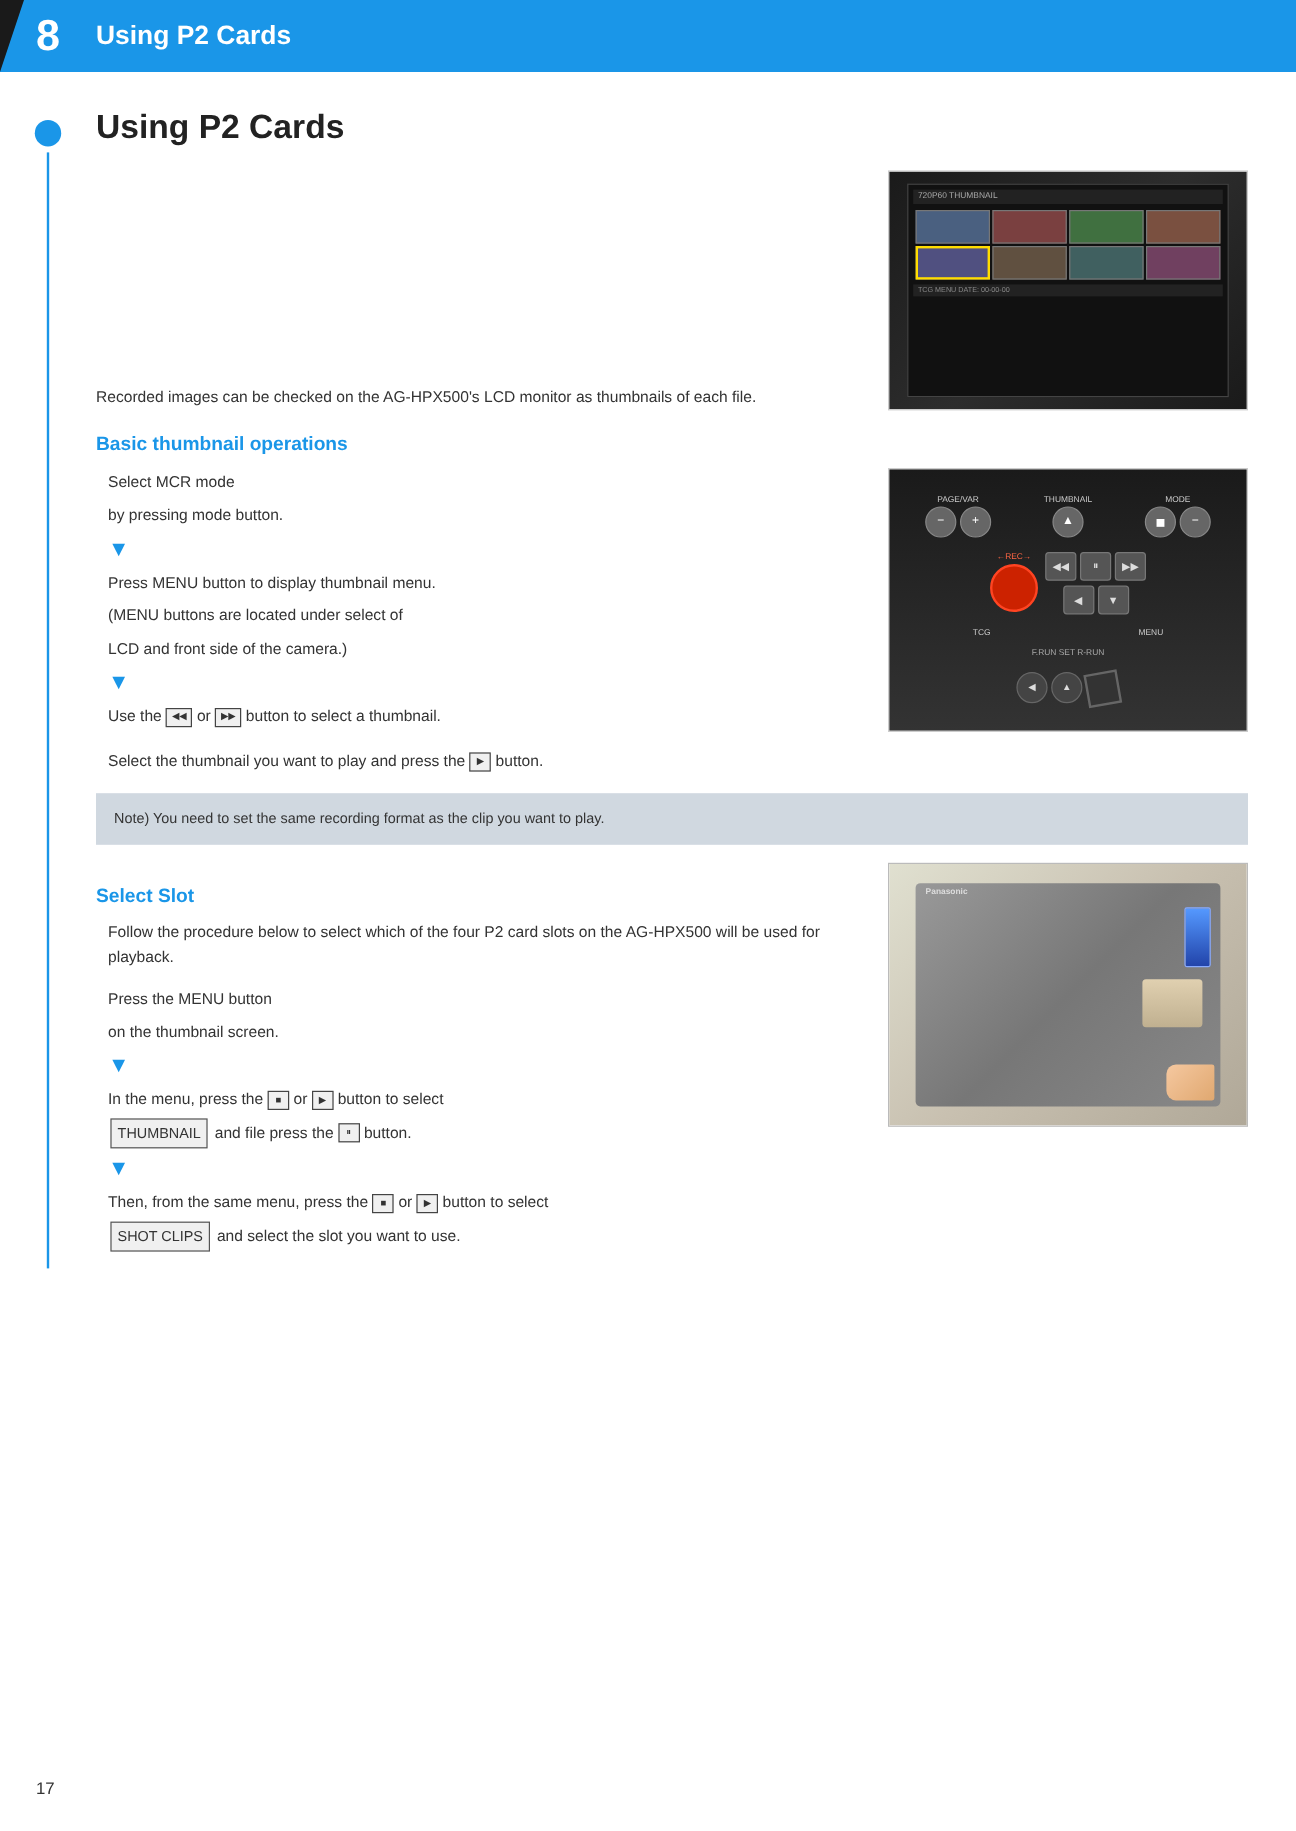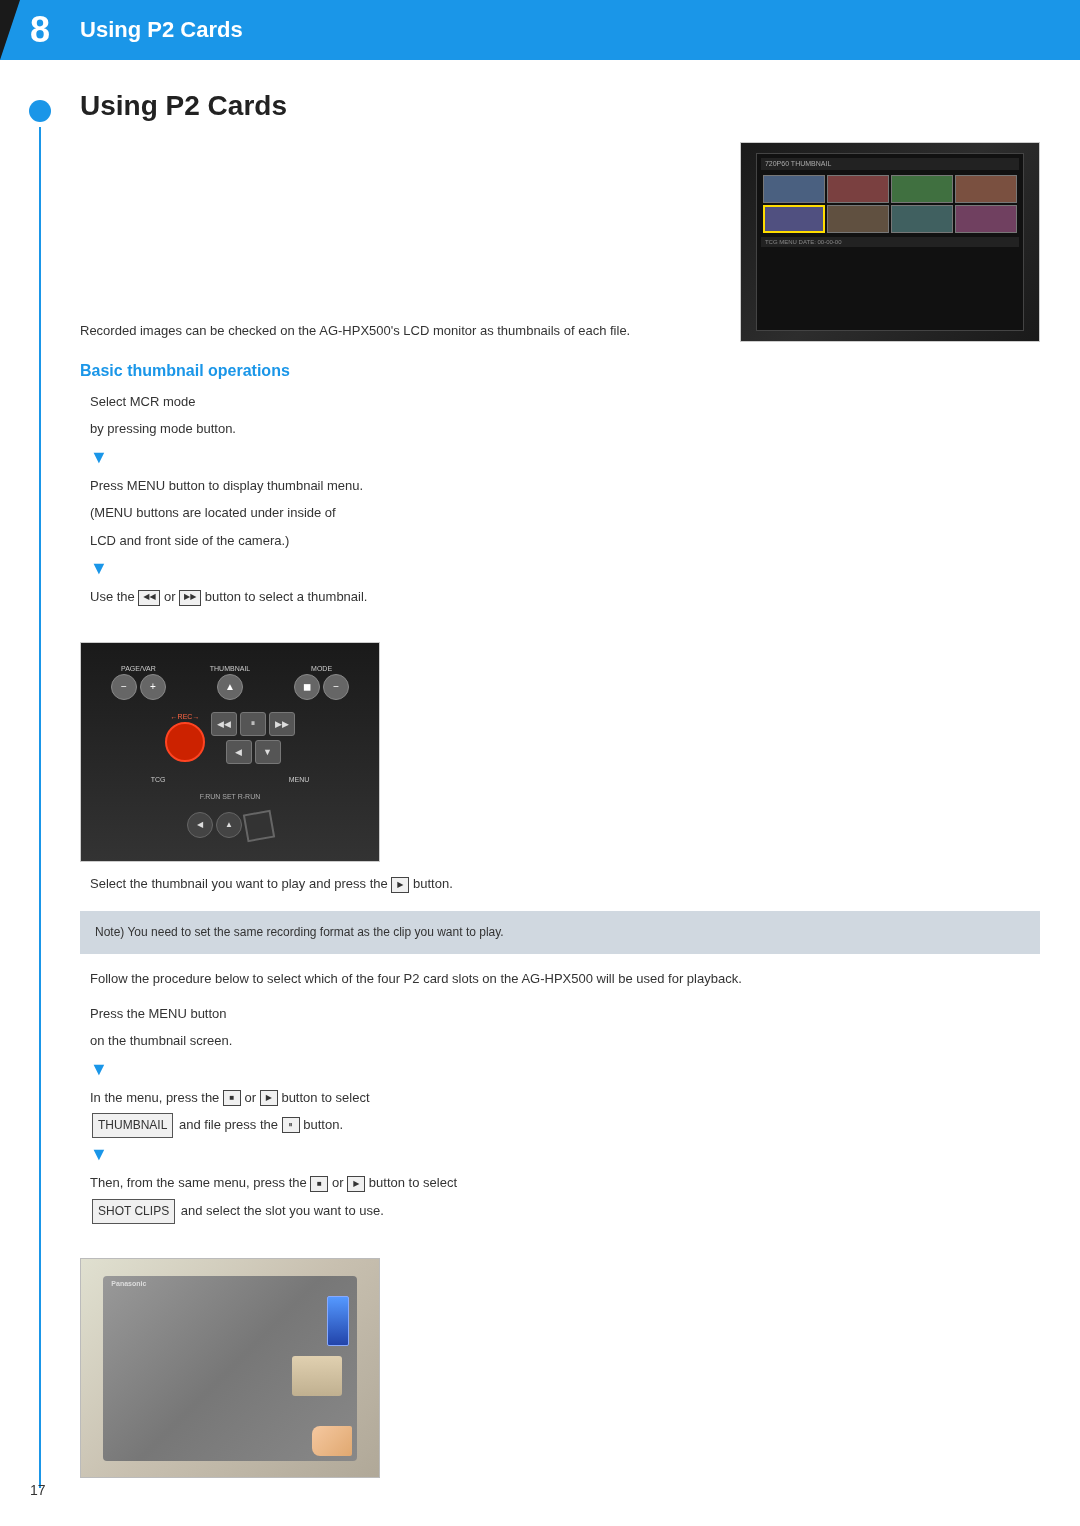--- a/index.html
+++ b/index.html
@@ -183,21 +183,20 @@
       font-size: 18px;
       margin: 6px 0 6px 10px;
       display: block;
     }
 
     
     .two-col {
       display: flex;
       gap: 30px;
       margin-bottom: 10px;
-      flex-direction: column;
     }
     .col-text {
       flex: 1;
     }
     .col-image {
       width: 300px;
       flex-shrink: 0;
     }
 
     
@@ -368,21 +367,21 @@
       <div class="section-header">Basic thumbnail operations</div>
 
       <div class="two-col">
         <div class="col-text">
           <p class="step-text">Select MCR mode</p>
           <p class="step-text">by pressing mode button.</p>
 
           <span class="arrow-down">▼</span>
 
           <p class="step-text">Press MENU button to display thumbnail menu.</p>
-          <p class="step-text">(MENU buttons are located under inside of</p>
+          <p class="step-text">(MENU buttons are located under select of</p>
           <p class="step-text">LCD and front side of the camera.)</p>
 
           <span class="arrow-down">▼</span>
 
           <p class="step-text">
             <span>Use the</span>
             <span class="icon-rewind">◀◀</span>
             <span> or </span>
             <span class="icon-rewind">▶▶</span>
             <span>button to select a thumbnail.</span>
@@ -454,20 +453,21 @@
       </p>
 
       <div class="note-box">
         <p>Note) You need to set the same recording format as the clip you want to play.</p>
       </div>
     </div>
 
     <div class="section-block">
       <div class="two-col">
         <div class="col-text">
+          <div class="section-header">Select Slot</div>
 
           <p style="font-size:13px; line-height:1.6; margin-bottom:12px; margin-left:10px;">Follow the procedure below to select which of the four P2 card slots on the AG-HPX500 will be used for playback.</p>
 
           <p class="step-text">Press the MENU button</p>
           <p class="step-text">on the thumbnail screen.</p>
 
           <span class="arrow-down">▼</span>
 
           <p class="step-text">
             <span>In the menu, press the</span>

